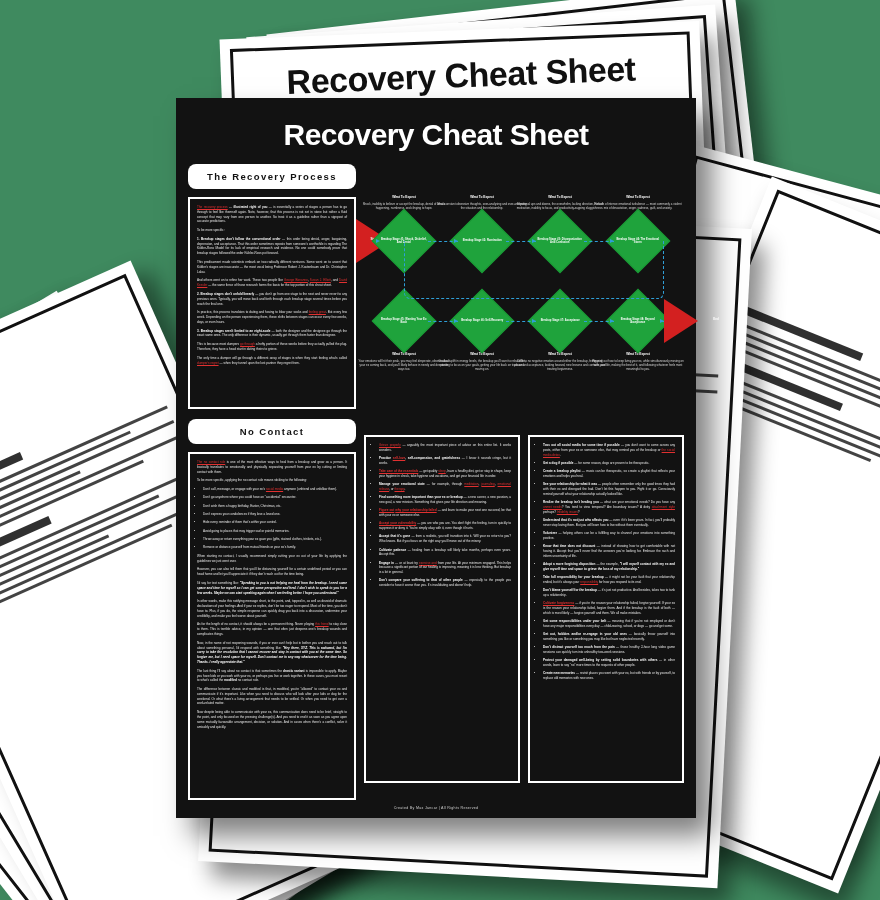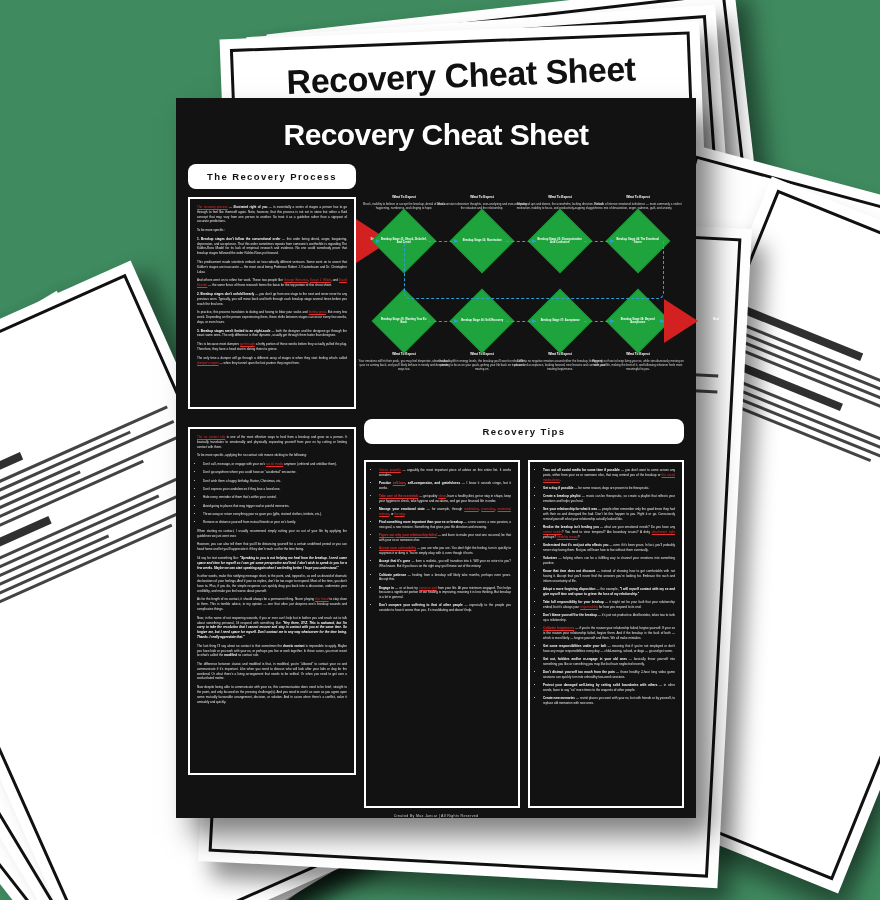--- a/index.html
+++ b/index.html
@@ -412,20 +412,21 @@
               </div>
             </div>
             <div class="conn" style="left: 298px; width: 2px; top: 155px;"></div>
             <div class="conn-arrow" style="left: 296px; top: 153px;"></div>
           </div>
       </div>
     </div>
 
     <div class="row-bottom">
       <div class="bcol-nc">
+        <div class="pill">No Contact</div>
         <div class="textbox tall" id="nc-box">
             <p><span class="lnk">The no contact rule</span> is one of the most effective ways to heal from a breakup and grow as a person. It basically translates to emotionally and physically separating yourself from your ex by cutting or limiting contact with them.</p>
             <p>To be more specific, applying the no contact rule means sticking to the following:</p>
             <ul>
               <li>Don't call, message, or engage with your ex's <span class="lnk">social media</span> anymore (unfriend and unfollow them).</li>
               <li>Don't go anywhere where you could have an "accidental" encounter.</li>
               <li>Don't wish them a happy birthday, Easter, Christmas, etc.</li>
               <li>Don't express your condolences if they lose a loved one.</li>
               <li>Hide every reminder of them that's within your control.</li>
               <li>Avoid going to places that may trigger sad or painful memories.</li>
@@ -438,21 +439,20 @@
             <p>In other words, make this notifying message short, to the point, and, topped in, as well as devoid of dramatic declarations of your feelings. And if your ex replies, don't be too eager to respond. Most of the time, you don't have to. Plus, if you do, the simple response can quickly drag you back into a discussion, undermine your credibility, and make you feel worse about yourself.</p>
             <p>As for the length of no contact, it should always be a permanent thing. Never playing <span class="lnk">this friend</span> to stay close to them. This is terrible advice, in my opinion — one that often just deepens one's breakup wounds and complicates things.</p>
             <p>Now, in the name of not reopening wounds, if you or ever can't help but in bother you and reach out to talk about something personal, I'd respond with something like: <b><i>"Hey there, XYZ. This is awkward, but I'm sorry to take the resolution that I cannot recover and stay in contact with you at the same time. So forgive me, but I need space for myself. Don't contact me in any way whatsoever for the time being. Thanks. I really appreciate that."</i></b></p>
             <p>The last thing I'll say about no contact is that sometimes the <b>drastic variant</b> is impossible to apply. Maybe you have kids or you work with your ex, or perhaps you live or work together. In these cases, you must resort to what's called the <b>modified</b> no contact rule.</p>
             <p>The difference between classic and modified is that, in modified, you're "allowed" to contact your ex and communicate if it's important. Like when you need to discuss who will look after your kids or dog for the weekend. Or what there's a living arrangement that needs to be settled. Or when you need to get over a work-related matter.</p>
             <p>Now despite being able to communicate with your ex, this communication does need to be brief, straight to the point, and only focused on the pressing challenge(s). And you need to end it as soon as you agree upon some mutually favourable arrangement, decision, or solution. And in cases when there's a conflict, solve it amicably and quickly.</p>
           </div>
       </div>
 
       <div class="bcol-tips">
-        <div class="pill">Recovery Tips</div>
         <div class="tips-cols">
           <div>
             <div class="textbox tall" id="tips-left">
                 <ul>
                   <li><span class="lnk">Grieve properly</span> — arguably the most important piece of advice on this entire list. It works wonders.</li>
                   <li><b>Practice <span class="lnk">self-love</span>, self-compassion, and gratefulness</b> — I know it sounds cringe, but it works.</li>
                   <li><b><span class="lnk">Take care of the essentials</span></b> — get quality <span class="lnk">sleep</span>, have a healthy diet, get or stay in shape, keep your hygiene in check, take hygiene and vacations, and get your financial life in order.</li>
                   <li><b>Manage your emotional state</b> — for example, through <span class="lnk">meditation</span>, <span class="lnk">journaling</span>, <span class="lnk">emotional release</span>, or <span class="lnk">therapy</span>.</li>
                   <li><b>Find something more important than your ex or breakup</b> — a new career, a new passion, a new goal, a new mission. Something that gives your life direction and meaning.</li>
                   <li><b><span class="lnk">Figure out</span> <span class="lnk">why your relationship failed</span></b> — and learn to make your next one succeed, be that with your ex or someone else.</li>

